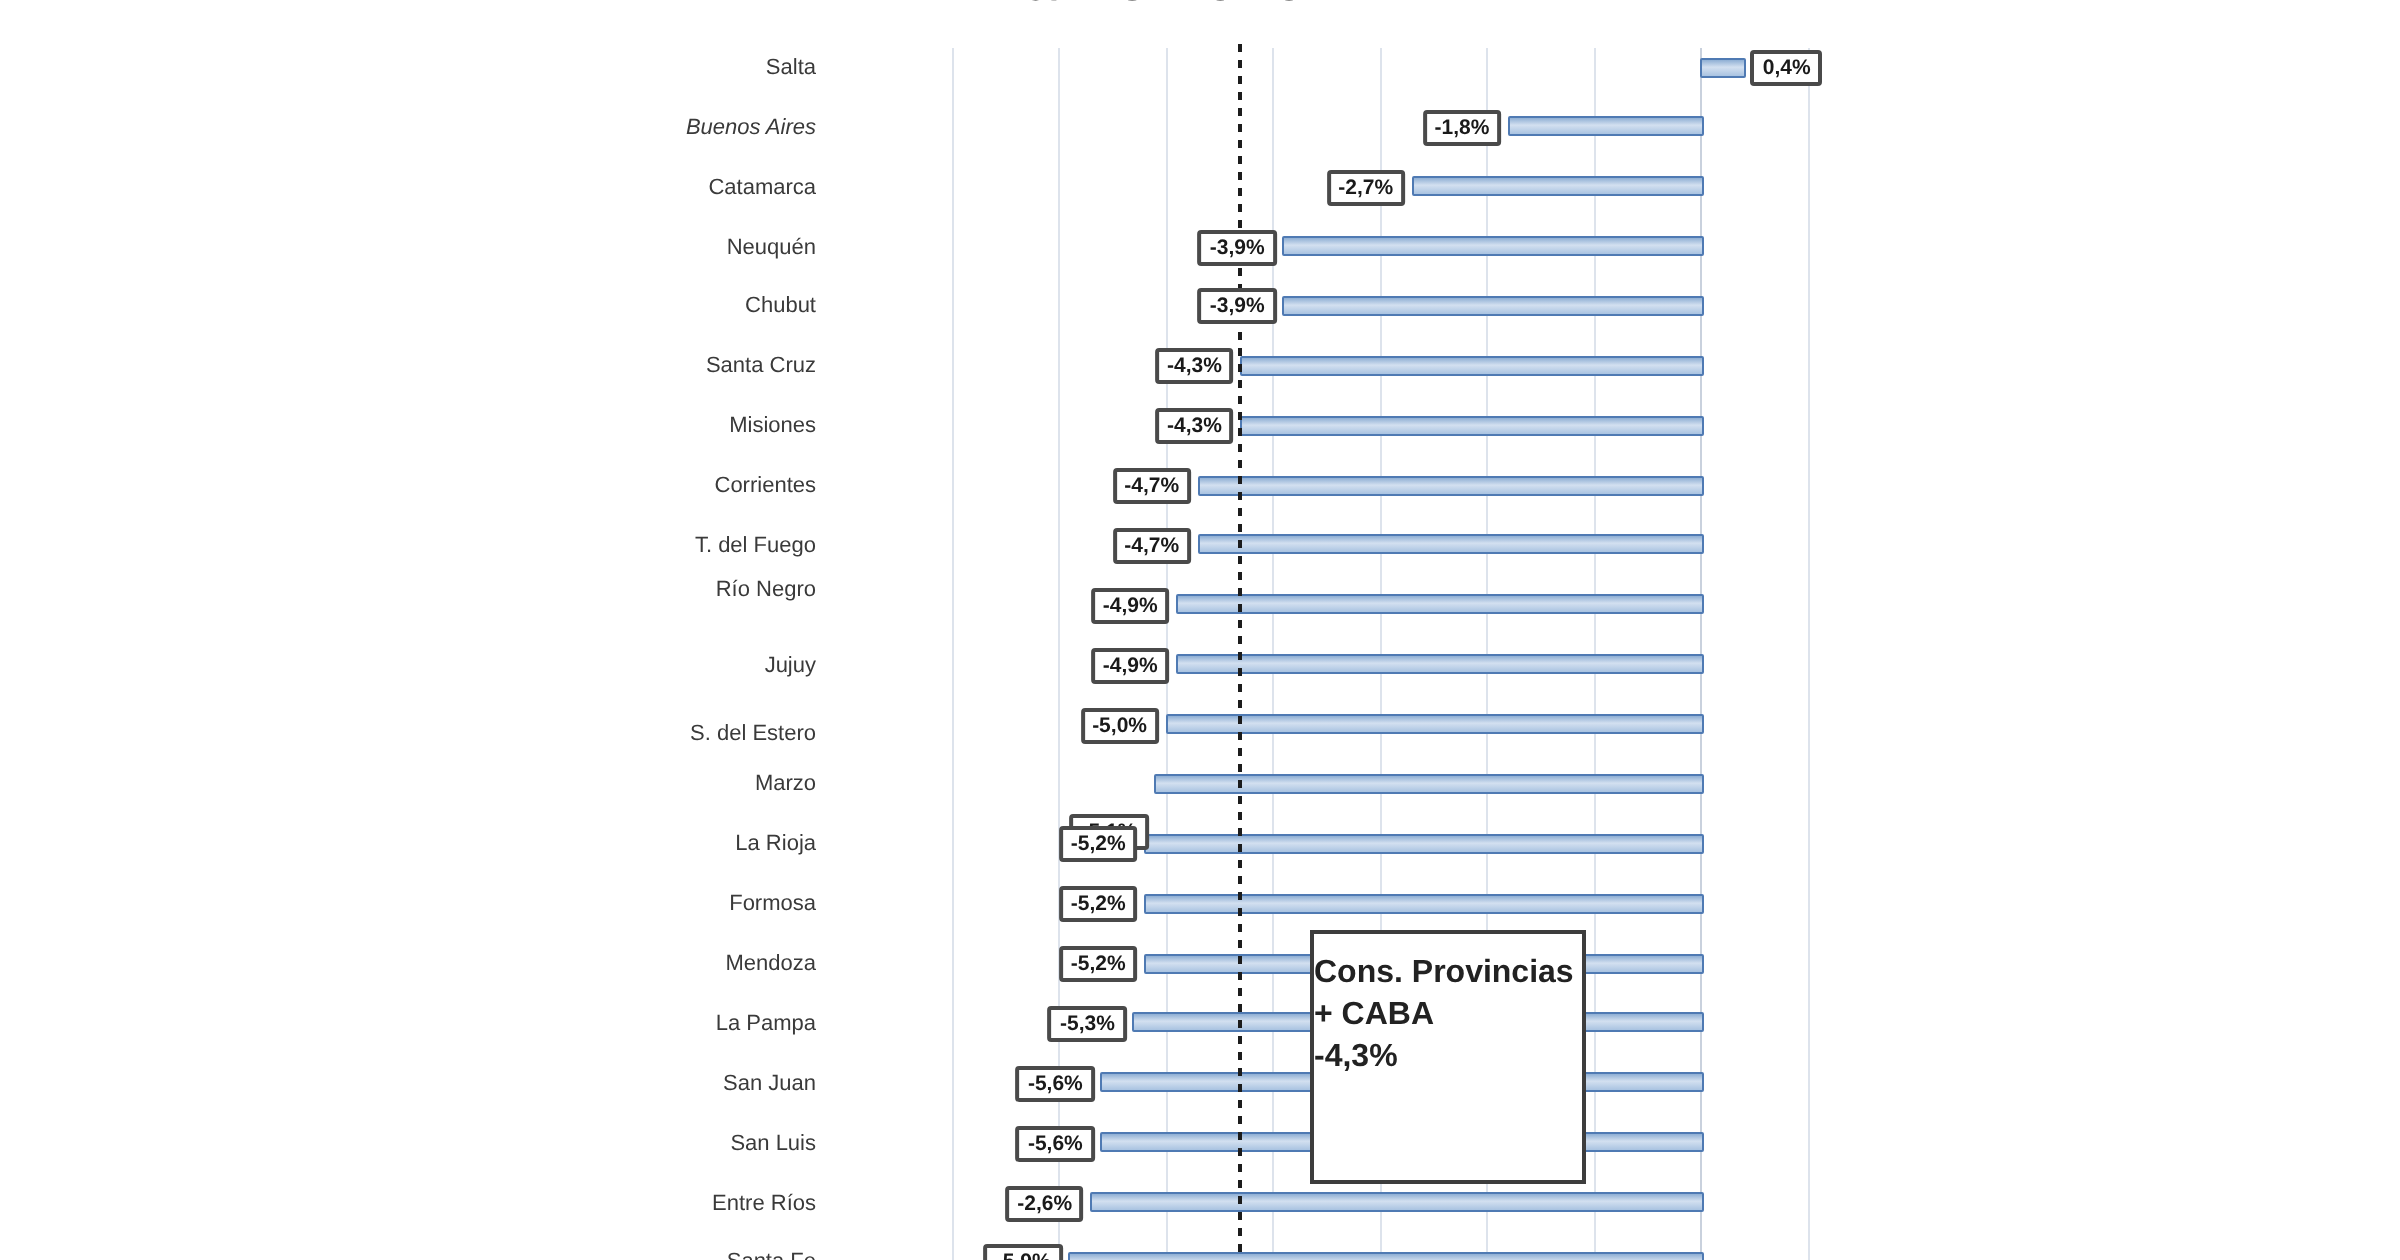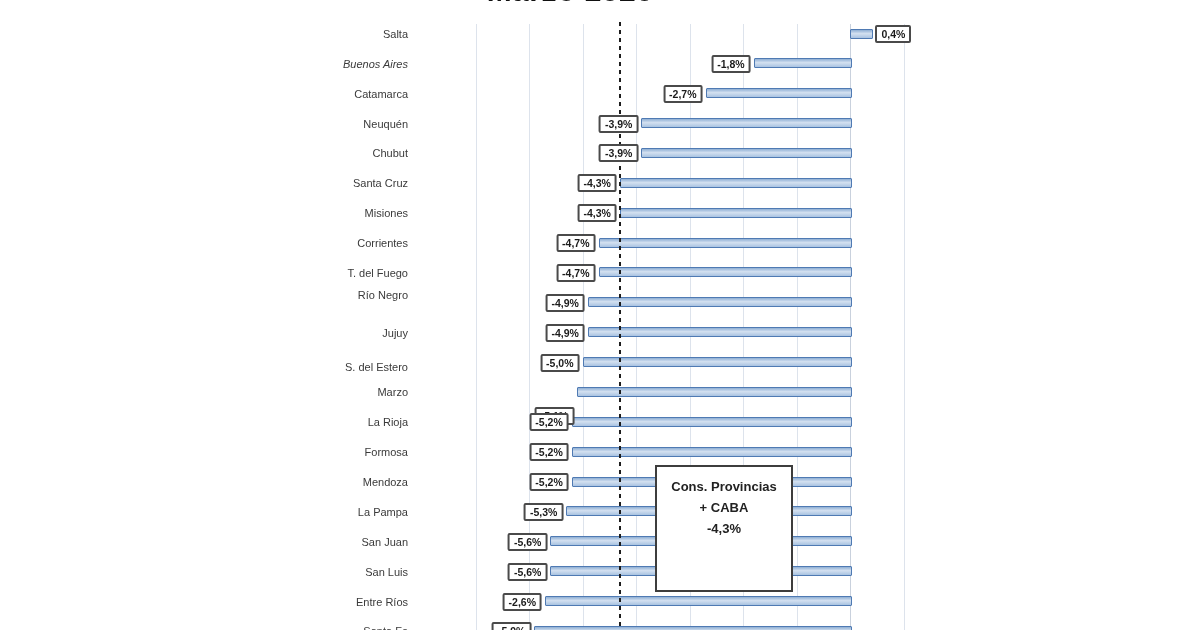--- a/index.html
+++ b/index.html
@@ -29,22 +29,22 @@
     border-radius:2px;font-size:10.5px;font-weight:bold;color:#1a1a1a;
     padding:1px 4px;line-height:12px;white-space:nowrap;
   }
   .dashed-line{
     position:absolute;width:2px;z-index:3;
     background:repeating-linear-gradient(to bottom,#1c1c1c 0 4px,transparent 4px 8px);
   }
   .annotation-box{
     position:absolute;left:655px;top:465px;width:134px;height:114px;
     background:#ffffff;border:2px solid #3d3d3d;z-index:5;
-    text-align:center;padding-top:9px;
-    font-weight:bold;font-size:13px;color:#222;line-height:21px;
+    text-align:left;padding-top:9px;
+    font-weight:bold;font-size:16px;color:#222;line-height:21px;
   }
 </style>
 </head>
 <body>
 
 <div id="chart">
   <div class="chart-title">Marzo 2020</div>
   <div id="gridlines">
       <div class="gridline" style="left: 903.5px; top: 24px; height: 606px; background: rgb(221, 227, 236);"></div>
       <div class="gridline" style="left: 850px; top: 24px; height: 606px; background: rgb(201, 209, 221);"></div>

